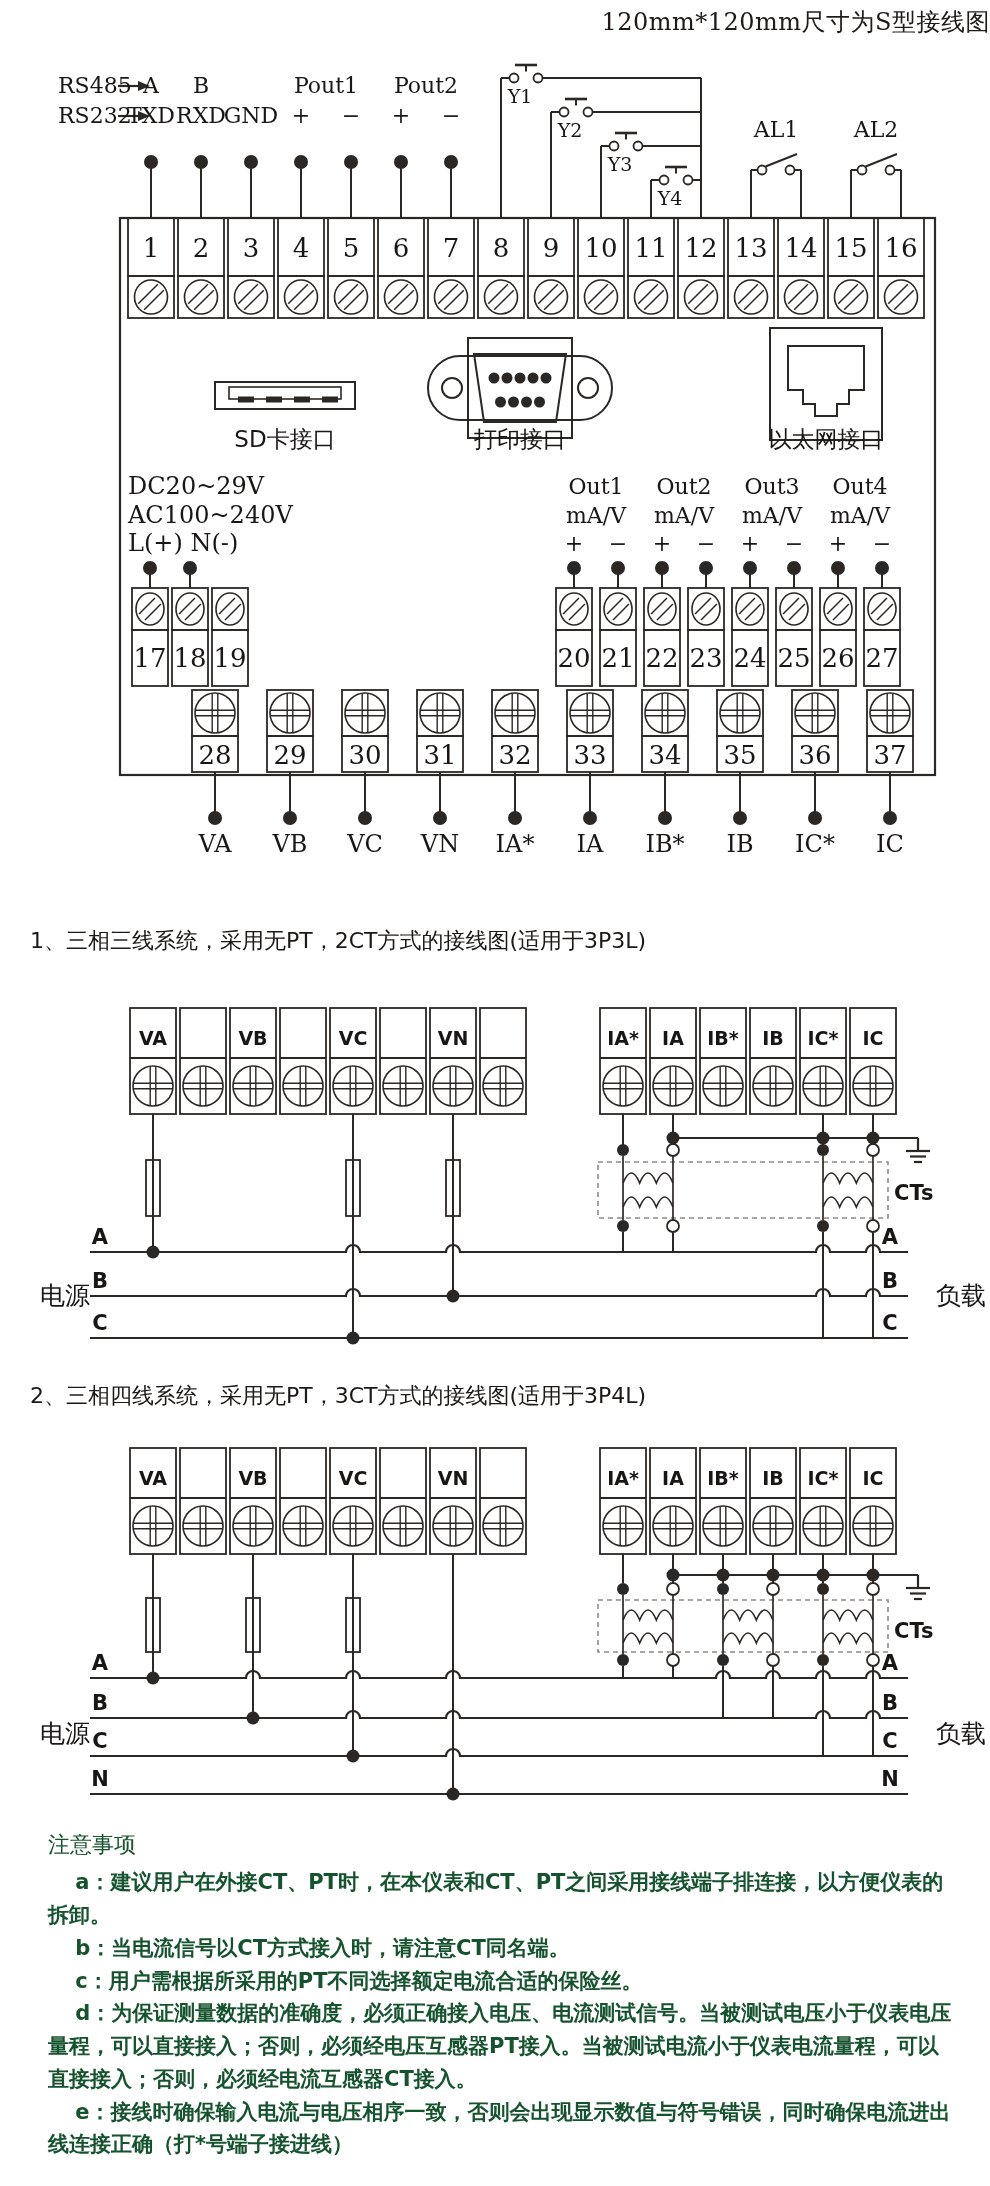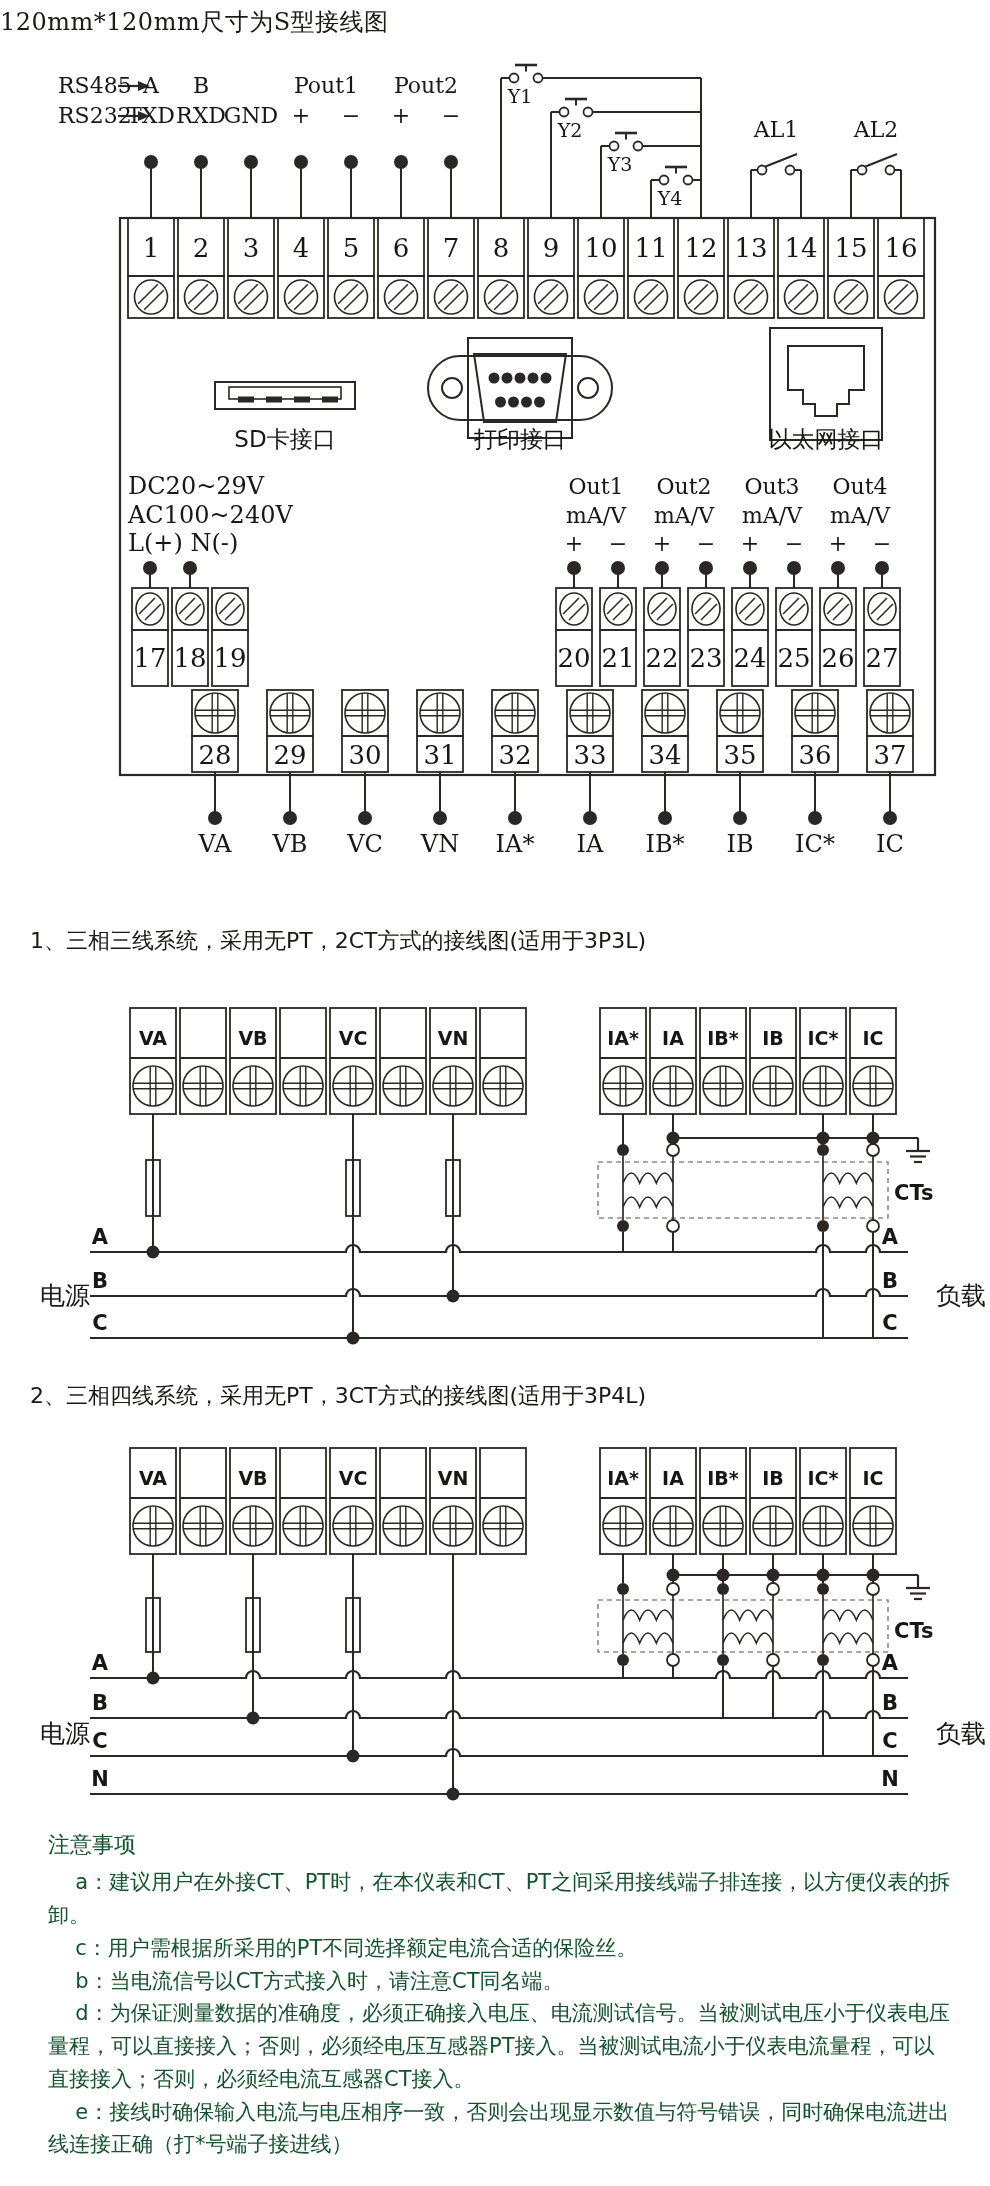--- a/index.html
+++ b/index.html
@@ -12,28 +12,28 @@
   svg .dash{stroke:#8f8b88;stroke-dasharray:5 4;stroke-width:1.6;fill:none;}
   svg text{stroke:none;fill:#191716;}
   .t26{font:26px "DejaVu Serif",serif;}
   .t24s{font:24px "DejaVu Serif",serif;}
   .t22s{font:22px "DejaVu Serif",serif;}
   .t20s{font:19px "DejaVu Serif",serif;}
   .t23c{font:23px "DejaVu Sans",sans-serif;}
   .t26c{font:25px "DejaVu Sans",sans-serif;}
   .t21b{font:600 21px "DejaVu Sans",sans-serif;}
   .t19b{font:600 19px "DejaVu Sans",sans-serif;}
-  .page-title{position:absolute;top:6px;left:0;width:990px;text-align:left;
+  .page-title{position:absolute;top:6px;left:0;width:990px;text-align:right;
       font-family:"DejaVu Serif",serif;font-size:24px;letter-spacing:0.5px;}
   .section-heading{position:absolute;left:30px;width:930px;font-size:22px;font-weight:400;color:#1b1816;}
   #heading-1{top:926px;}
   #heading-2{top:1381px;}
   .notes{position:absolute;left:48px;top:1828px;width:905px;font-size:21px;line-height:1.56;color:#14532d;}
   .notes .notes-title{font-size:22px;margin-bottom:4px;}
-  .notes p{margin:0;text-indent:1.3em;}
+  .notes p{margin:0;text-indent:1.3em;font-weight:bold;}
 </style>
 </head>
 <body>
 
 <div id="page">
   <svg id="diagram-svg" width="990" height="2186" viewBox="0 0 990 2186">
       <line x1="118" y1="86" x2="138" y2="86" stroke-width="2.2"></line>
       <path d="M138 81L150 86L138 91Z" class="fdot"></path>
       <line x1="118" y1="116" x2="138" y2="116" stroke-width="2.2"></line>
       <path d="M138 111L150 116L138 121Z" class="fdot"></path>
@@ -803,18 +803,18 @@
       <text x="894" y="1638" class="t21b" text-anchor="start">CTs</text>
     </svg>
 
   <div class="page-title">120mm*120mm尺寸为S型接线图</div>
   <div id="heading-1" class="section-heading">1、三相三线系统，采用无PT，2CT方式的接线图(适用于3P3L)</div>
   <div id="heading-2" class="section-heading">2、三相四线系统，采用无PT，3CT方式的接线图(适用于3P4L)</div>
 
   <div class="notes">
     <div class="notes-title">注意事项</div>
     <p>a：建议用户在外接CT、PT时，在本仪表和CT、PT之间采用接线端子排连接，以方便仪表的拆卸。</p>
+    <p>b：当电流信号以CT方式接入时，请注意CT同名端。</p>
     <p>c：用户需根据所采用的PT不同选择额定电流合适的保险丝。</p>
-    <p>b：当电流信号以CT方式接入时，请注意CT同名端。</p>
     <p>d：为保证测量数据的准确度，必须正确接入电压、电流测试信号。当被测试电压小于仪表电压量程，可以直接接入；否则，必须经电压互感器PT接入。当被测试电流小于仪表电流量程，可以直接接入；否则，必须经电流互感器CT接入。</p>
     <p>e：接线时确保输入电流与电压相序一致，否则会出现显示数值与符号错误，同时确保电流进出线连接正确（打*号端子接进线）</p>
   </div>
 </div>
 
 </body></html>

